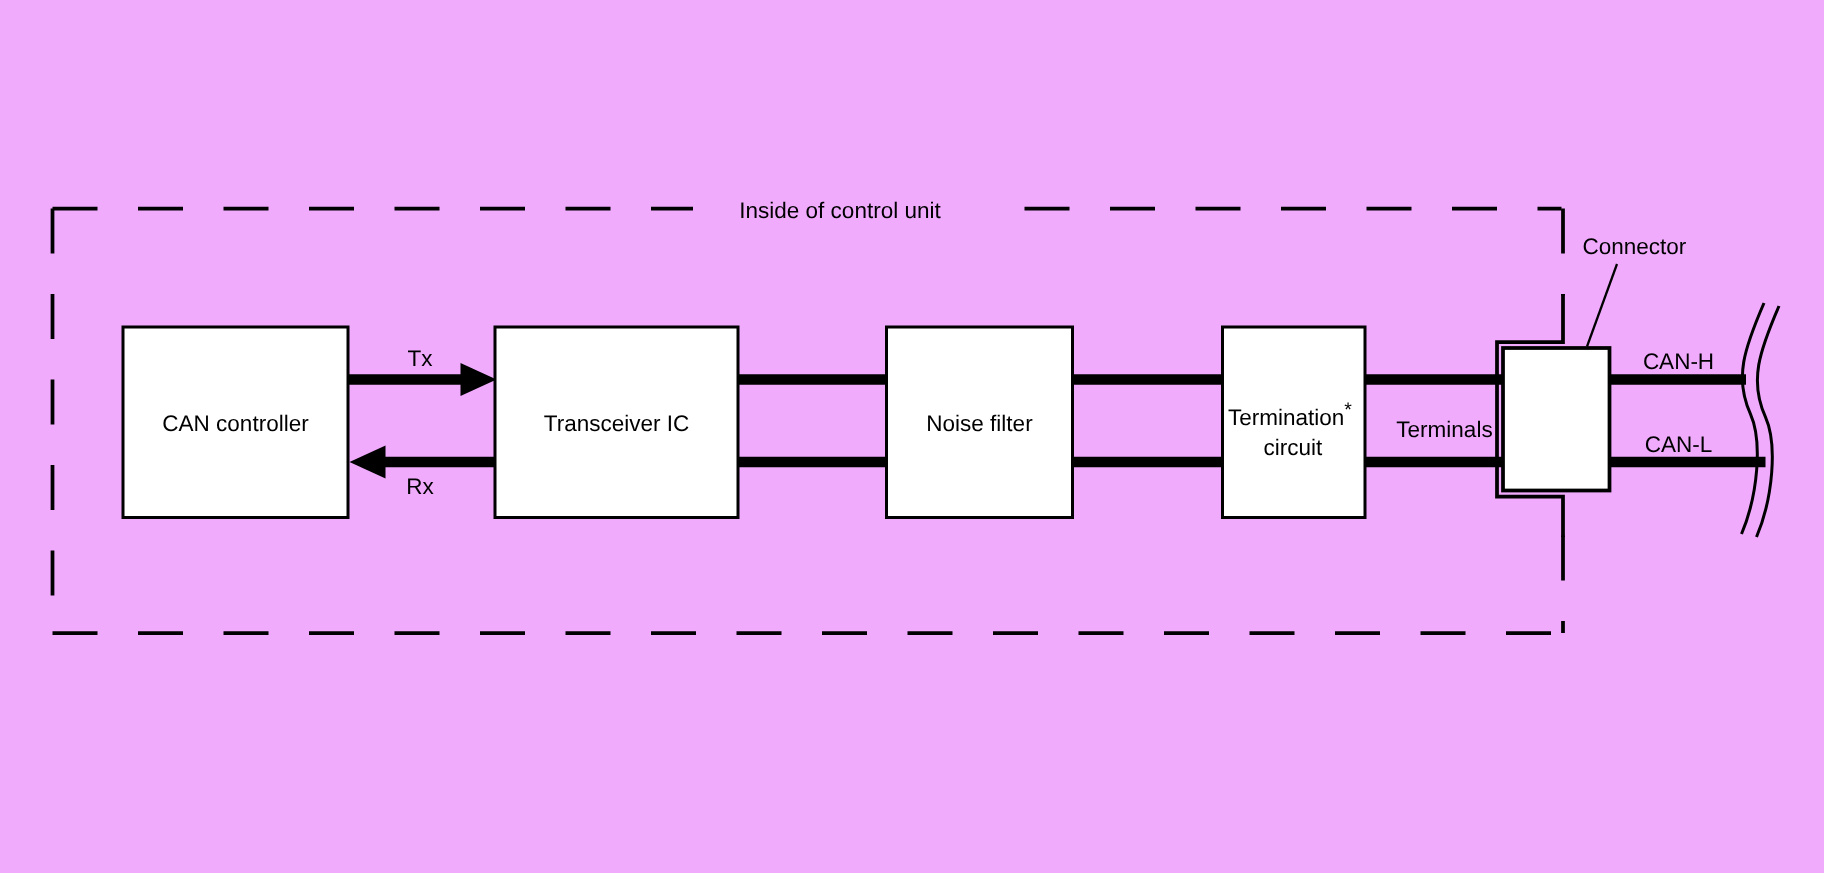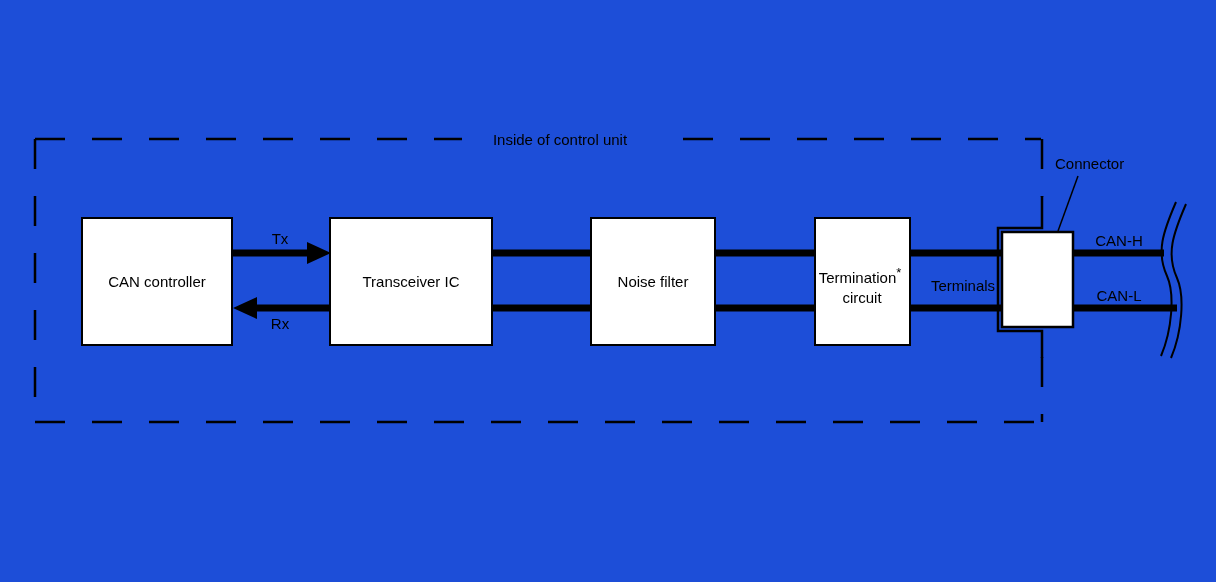--- a/index.html
+++ b/index.html
@@ -4,21 +4,21 @@
 <style>
   html, body {
     margin: 0;
     padding: 0;
     background: #ffffff;
   }
   .stage {
     position: relative;
     width: 1216px;
     height: 582px;
-    background: #1d4ed8;
+    background: #f0abfc;
     font-family: "Liberation Sans", sans-serif;
   }
   svg text {
     font-family: "Liberation Sans", sans-serif;
     font-size: 15px;
     fill: #000000;
   }
   svg .box {
     fill: #ffffff;
     stroke: #000000;

